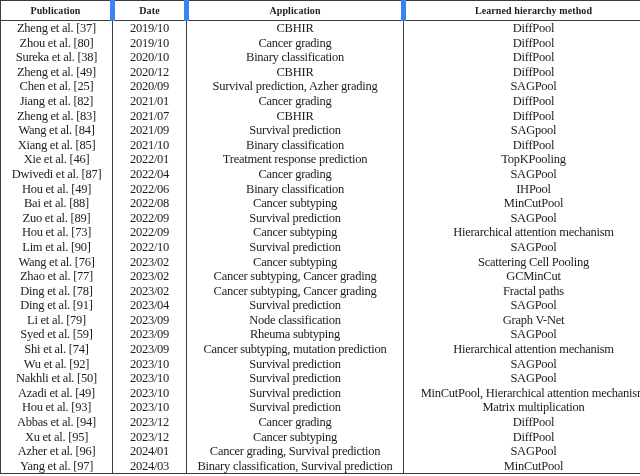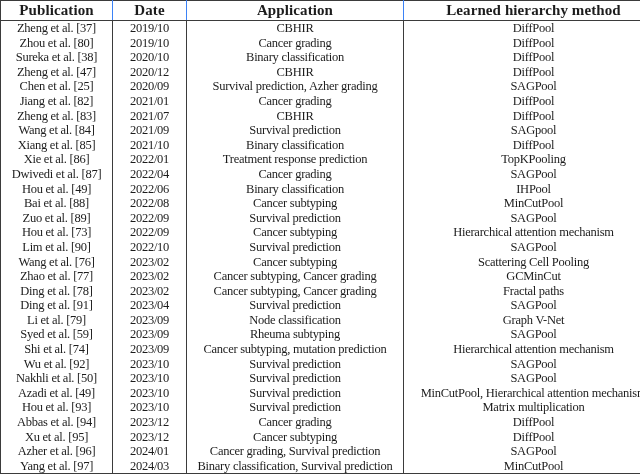--- a/index.html
+++ b/index.html
@@ -25,24 +25,24 @@
     border-left: 1.5px solid #3b3b3b;
     border-bottom: 1.5px solid #3b3b3b;
     border-right: 1.5px solid #3b3b3b;
   }
   col.col-publication { width: 112px; }
   col.col-date        { width: 74px;  }
   col.col-application { width: 217px; }
   col.col-method      { width: 260px; }
   th {
     border-left: 1px solid #3b3b3b;
-    border-right: 1px solid #3b82f6;
+    border-right: 5px solid #3b82f6;
     border-bottom: 1.5px solid #3b3b3b;
     font-weight: bold;
-    font-size: 15px;
+    font-size: 10px;
     height: 19px;
     padding: 0;
     text-align: center;
     white-space: nowrap;
     letter-spacing: 0.1px;
   }
   td {
     border-left: 1px solid #3b3b3b;
     border-right: 1px solid #3b3b3b;
     font-size: 12.5px;
@@ -87,21 +87,21 @@
           <td>Cancer grading</td>
           <td>DiffPool</td>
         </tr>
         <tr>
           <td>Sureka et al. [38]</td>
           <td>2020/10</td>
           <td>Binary classification</td>
           <td>DiffPool</td>
         </tr>
         <tr>
-          <td>Zheng et al. [47]</td>
+          <td>Zheng et al. [49]</td>
           <td>2020/12</td>
           <td>CBHIR</td>
           <td>DiffPool</td>
         </tr>
         <tr>
           <td>Chen et al. [25]</td>
           <td>2020/09</td>
           <td>Survival prediction, Azher grading</td>
           <td>SAGPool</td>
         </tr>
@@ -123,21 +123,21 @@
           <td>Survival prediction</td>
           <td>SAGpool</td>
         </tr>
         <tr>
           <td>Xiang et al. [85]</td>
           <td>2021/10</td>
           <td>Binary classification</td>
           <td>DiffPool</td>
         </tr>
         <tr>
-          <td>Xie et al. [86]</td>
+          <td>Xie et al. [46]</td>
           <td>2022/01</td>
           <td>Treatment response prediction</td>
           <td>TopKPooling</td>
         </tr>
         <tr>
           <td>Dwivedi et al. [87]</td>
           <td>2022/04</td>
           <td>Cancer grading</td>
           <td>SAGPool</td>
         </tr>

